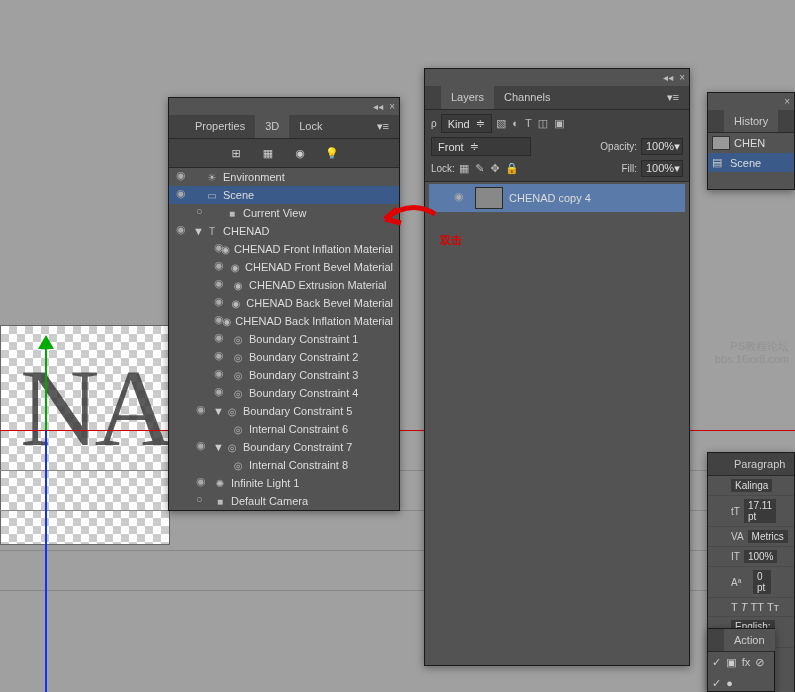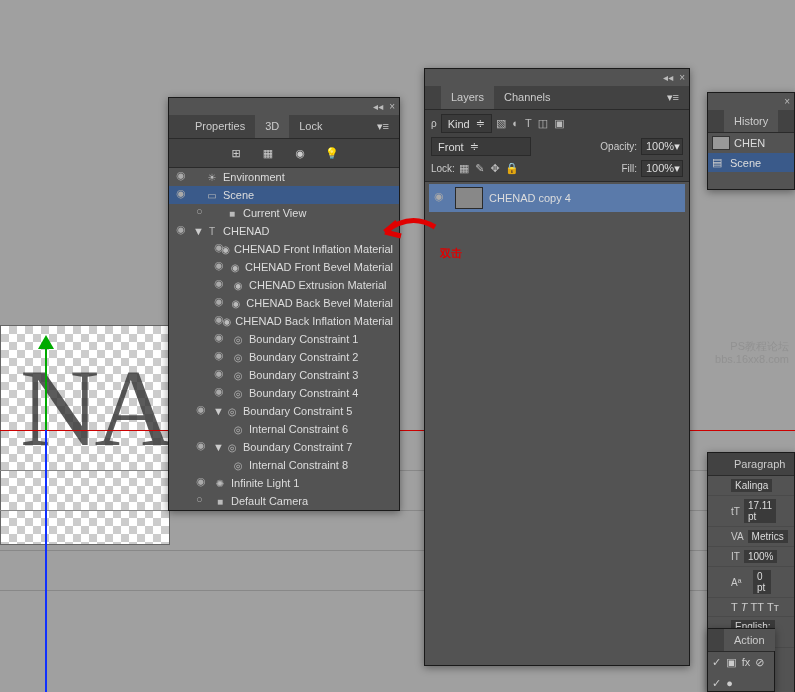--- a/index.html
+++ b/index.html
@@ -39,41 +39,41 @@
 
 
 #layers-panel { left:424px; top:68px; width:266px; height:598px; }
 .layers-controls { background:#424242; padding:4px 6px; display:flex; flex-direction:column; gap:4px; border-bottom:1px solid #2a2a2a; }
 .lc-row { display:flex; align-items:center; gap:4px; }
 .dropdown { background:#3a3a3a; color:#ddd; border:1px solid #2a2a2a; padding:2px 6px; display:flex; align-items:center; gap:6px; cursor:pointer; font-size:11px; }
 .sm-lbl { color:#ccc; font-size:10px; }
 .pct-box { background:#3a3a3a; color:#ddd; border:1px solid #2a2a2a; padding:1px 4px; width:42px; display:flex; justify-content:space-between; font-size:10px; }
 .lock-icons { display:flex; gap:6px; }
 .lock-icons span { color:#bbb; font-size:11px; cursor:pointer; }
-.layer-item { display:flex; align-items:center; background:#5a7aaa; padding:3px 4px; margin:2px 4px; }
+.layer-item { display:flex; align-items:center; background:#5a7aaa; padding:3px 24px; margin:2px 4px; }
 .layer-thumb { width:28px; height:22px; background:#888; border:1px solid #2a2a2a; margin-right:6px; }
 
 
 #history-panel { left:707px; top:92px; width:88px; height:98px; }
 .hist-row { display:flex; align-items:center; padding:3px 4px; gap:4px; }
 .hist-row.sel { background:#3a5a8a; }
 
 
 #char-panel { left:707px; top:452px; width:88px; height:252px; }
 .char-row { display:flex; align-items:center; padding:3px 23px; gap:4px; border-bottom:1px solid #4a4a4a; }
 .char-lbl { color:#ccc; font-size:10px; width:18px; }
 .char-val { background:#3a3a3a; color:#ddd; padding:1px 4px; font-size:10px; flex:1; }
 
 
 #action-panel { left:707px; top:628px; width:68px; height:64px;text-align:center; }
 .action-icons { display:flex; gap:5px; padding:4px; flex-wrap:wrap; }
 .action-icons span { color:#ccc; font-size:11px; }
 
 
-.annotation { position:absolute; left:380px; top:197px; pointer-events:none; }
+.annotation { position:absolute; left:380px; top:184px; pointer-events:none; }
 .annotation svg { overflow:visible; }
 
 .watermark { position:absolute; right:6px; top:340px; color:#888; font-size:9px; line-height:1.2; text-align:right; opacity:0.6; }
 </style>
 </head>
 <body>
 
 <div class="canvas-bg">
   <div class="checker"></div>
   <div class="na-text">NA</div>

